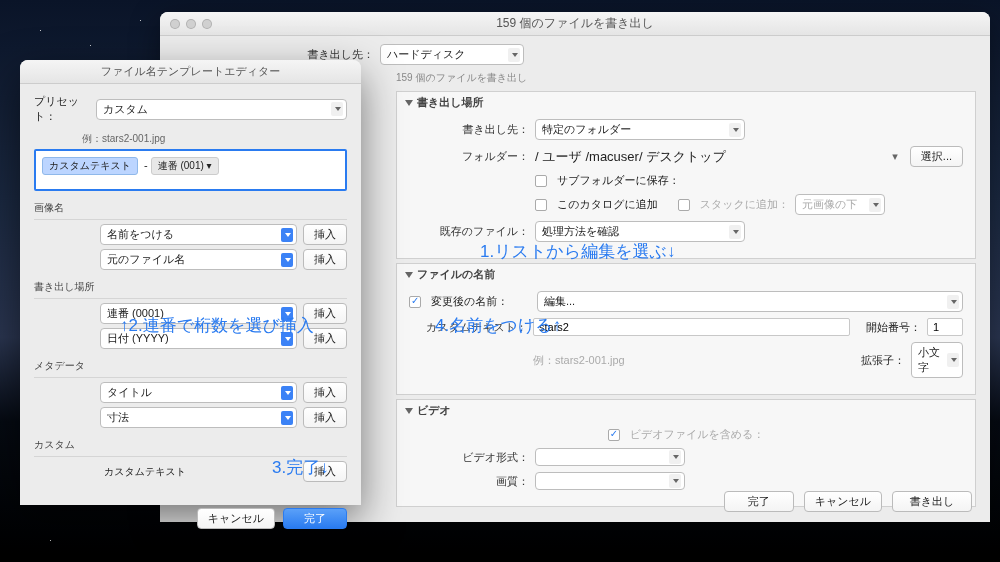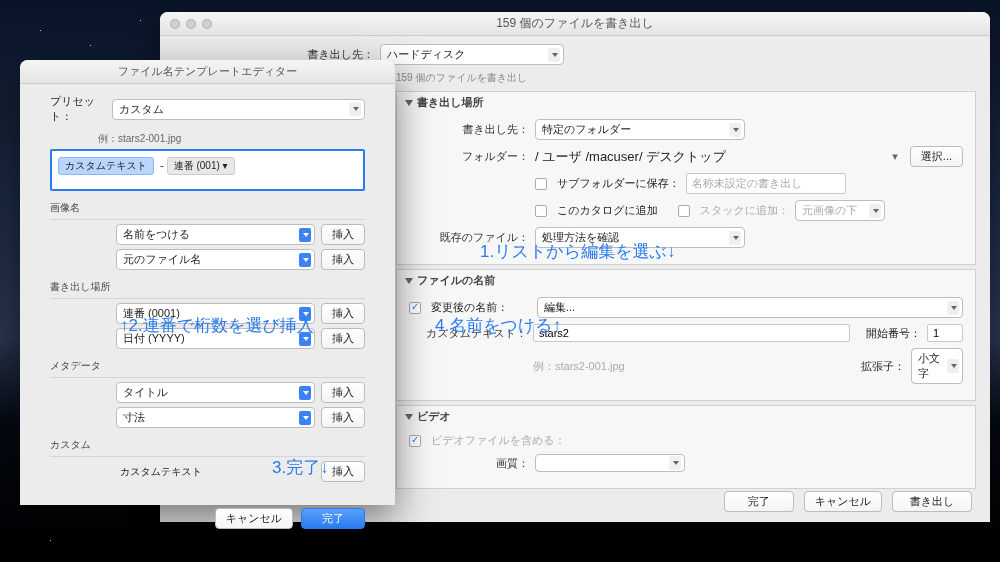--- a/index.html
+++ b/index.html
@@ -10,21 +10,21 @@
   background: linear-gradient(180deg, #0a1428 0%, #1a2840 35%, #2a3550 60%, #050a12 75%, #000 100%);
   position: relative; overflow: hidden;
   color: #222;
 }
 .star { position: absolute; width: 1px; height: 1px; background: #fff; border-radius: 50%; }
 .win {
   position: absolute; background: #ececec; border-radius: 8px 8px 0 0;
   box-shadow: 0 8px 30px rgba(0,0,0,.4);
 }
 .win-main { left: 160px; top: 12px; right: 10px; bottom: 40px; }
-.win-editor { left: 20px; top: 60px; width: 375px; height: 445px; z-index: 10; box-shadow: 0 15px 40px rgba(0,0,0,.5); }
+.win-editor { left: 20px; top: 60px; width: 341px; height: 445px; z-index: 10; box-shadow: 0 15px 40px rgba(0,0,0,.5); }
 .titlebar { height: 24px; display: flex; align-items: center; position: relative; background: linear-gradient(#f5f5f5,#e5e5e5); border-radius: 8px 8px 0 0; border-bottom: 1px solid #ccc; }
 .traffic { display: flex; gap: 6px; margin-left: 10px; }
 .dot { width: 10px; height: 10px; border-radius: 50%; background: #d0d0d0; border: .5px solid rgba(0,0,0,.15); }
 .wintitle { position: absolute; left: 0; right: 0; text-align: center; font-size: 12px; color: #555; }
 .body { padding: 8px 14px; }
 
 .row { display: flex; align-items: center; margin-bottom: 6px; gap: 6px; }
 .label-r { width: 120px; text-align: right; font-size: 11px; color: #333; }
 .select {
   border: 1px solid #bdbdbd; background: #fff; border-radius: 4px;
@@ -40,21 +40,21 @@
   padding: 2px 10px; font-size: 11px; cursor: pointer; min-width: 40px; text-align: center;
 }
 .btn-primary { background: linear-gradient(#5aa0f8,#2a7bf0); color: #fff; border-color: #2a7bf0; }
 .input { border: 1px solid #c8c8c8; background: #fff; padding: 2px 5px; font-size: 11px; border-radius: 2px; }
 
 .section { background: #f7f7f7; border: 1px solid #d0d0d0; margin-bottom: 4px; }
 .sec-title { padding: 3px 8px; font-size: 11px; font-weight: bold; color: #444; display: flex; align-items: center; gap: 4px; }
 .tri { display: inline-block; width: 0; height: 0; border-left: 4px solid transparent; border-right: 4px solid transparent; border-top: 6px solid #666; }
 .sec-body { padding: 6px 12px 10px; }
 
-.editor-body { padding: 10px 30px; font-size: 11px; }
+.editor-body { padding: 10px 14px; font-size: 11px; }
 .token-box { border: 2px solid #2a7bf0; background: #fff; padding: 6px; min-height: 42px; border-radius: 2px; }
 .token { display: inline-block; background: #bcd5ff; border: 1px solid #8fb8ea; border-radius: 3px; padding: 1px 6px; font-size: 10px; margin-right: 3px; }
 .token.plain { background: #e8e8e8; border-color: #ccc; }
 .edrow { display: flex; align-items: center; gap: 6px; margin: 4px 0; }
 .edrow .select { flex: 1; }
 .group-title { font-size: 10px; color: #444; margin: 10px 0 4px; }
 hr { border: none; border-top: 1px solid #d5d5d5; margin: 4px 0; }
 
 .annot { position: absolute; color: #2a7bf0; font-size: 17px; font-weight: 500; z-index: 20; pointer-events: none; }
 .checkbox { width: 12px; height: 12px; border: 1px solid #aaa; border-radius: 2px; background: #fff; display: inline-block; vertical-align: middle; margin-right: 4px; }
@@ -76,21 +76,21 @@
     <div class="traffic">
       <div class="dot"></div>
       <div class="dot"></div>
       <div class="dot"></div>
     </div>
     <div class="wintitle">159 個のファイルを書き出し</div>
   </div>
   <div class="body">
     <div class="row">
       <div class="label-r" style="width:200px">書き出し先：</div>
-      <div class="select select-plain" style="width:184px">
+      <div class="select select-plain" style="width:144px">
           <span>ハードディスク</span>
         </div>
     </div>
     <div style="font-size:10px;color:#888;margin:2px 0 6px 222px">159 個のファイルを書き出し</div>
 
     <div style="margin-left:222px">
 
     <div class="section">
       <div class="sec-title">
             <span class="tri"></span>
@@ -106,21 +106,20 @@
         <div class="row">
               <div class="label-r">フォルダー：</div>
           <div style="flex:1;font-size:13px">/ ユーザ /macuser/ デスクトップ</div>
           <span style="color:#666;margin:0 6px">▾</span>
           <div class="btn">選択...</div>
             </div>
         <div class="row">
               <div class="label-r"></div>
           <span class="checkbox"></span>
           <span>サブフォルダーに保存：</span>
-          <div class="input disabled" style="width:160px">名称未設定の書き出し</div>
             </div>
         <div class="row">
               <div class="label-r"></div>
           <span class="checkbox"></span>
           <span>このカタログに追加</span>
           <span class="checkbox disabled" style="margin-left:14px"></span>
           <span class="disabled">スタックに追加：</span>
           <div class="select select-plain disabled" style="width:90px">
                 <span>元画像の下</span>
               </div>
@@ -164,23 +163,27 @@
             </div>
       </div>
     </div>
 
     <div class="section">
       <div class="sec-title">
             <span class="tri"></span>
             <span>ビデオ</span>
           </div>
       <div class="sec-body disabled">
-        <div class="row" style="">
+        <div class="row" style="justify-content:center">
               <span class="checkbox checked disabled"></span>
               <span>ビデオファイルを含める：</span>
+            </div>
+        <div class="row">
+              <div class="label-r">ビデオ形式：</div>
+              <div class="select select-plain disabled" style="width:150px"></div>
             </div>
         <div class="row">
               <div class="label-r">画質：</div>
               <div class="select select-plain disabled" style="width:150px"></div>
             </div>
       </div>
     </div>
     </div>
 
     <div class="footer-btns">

